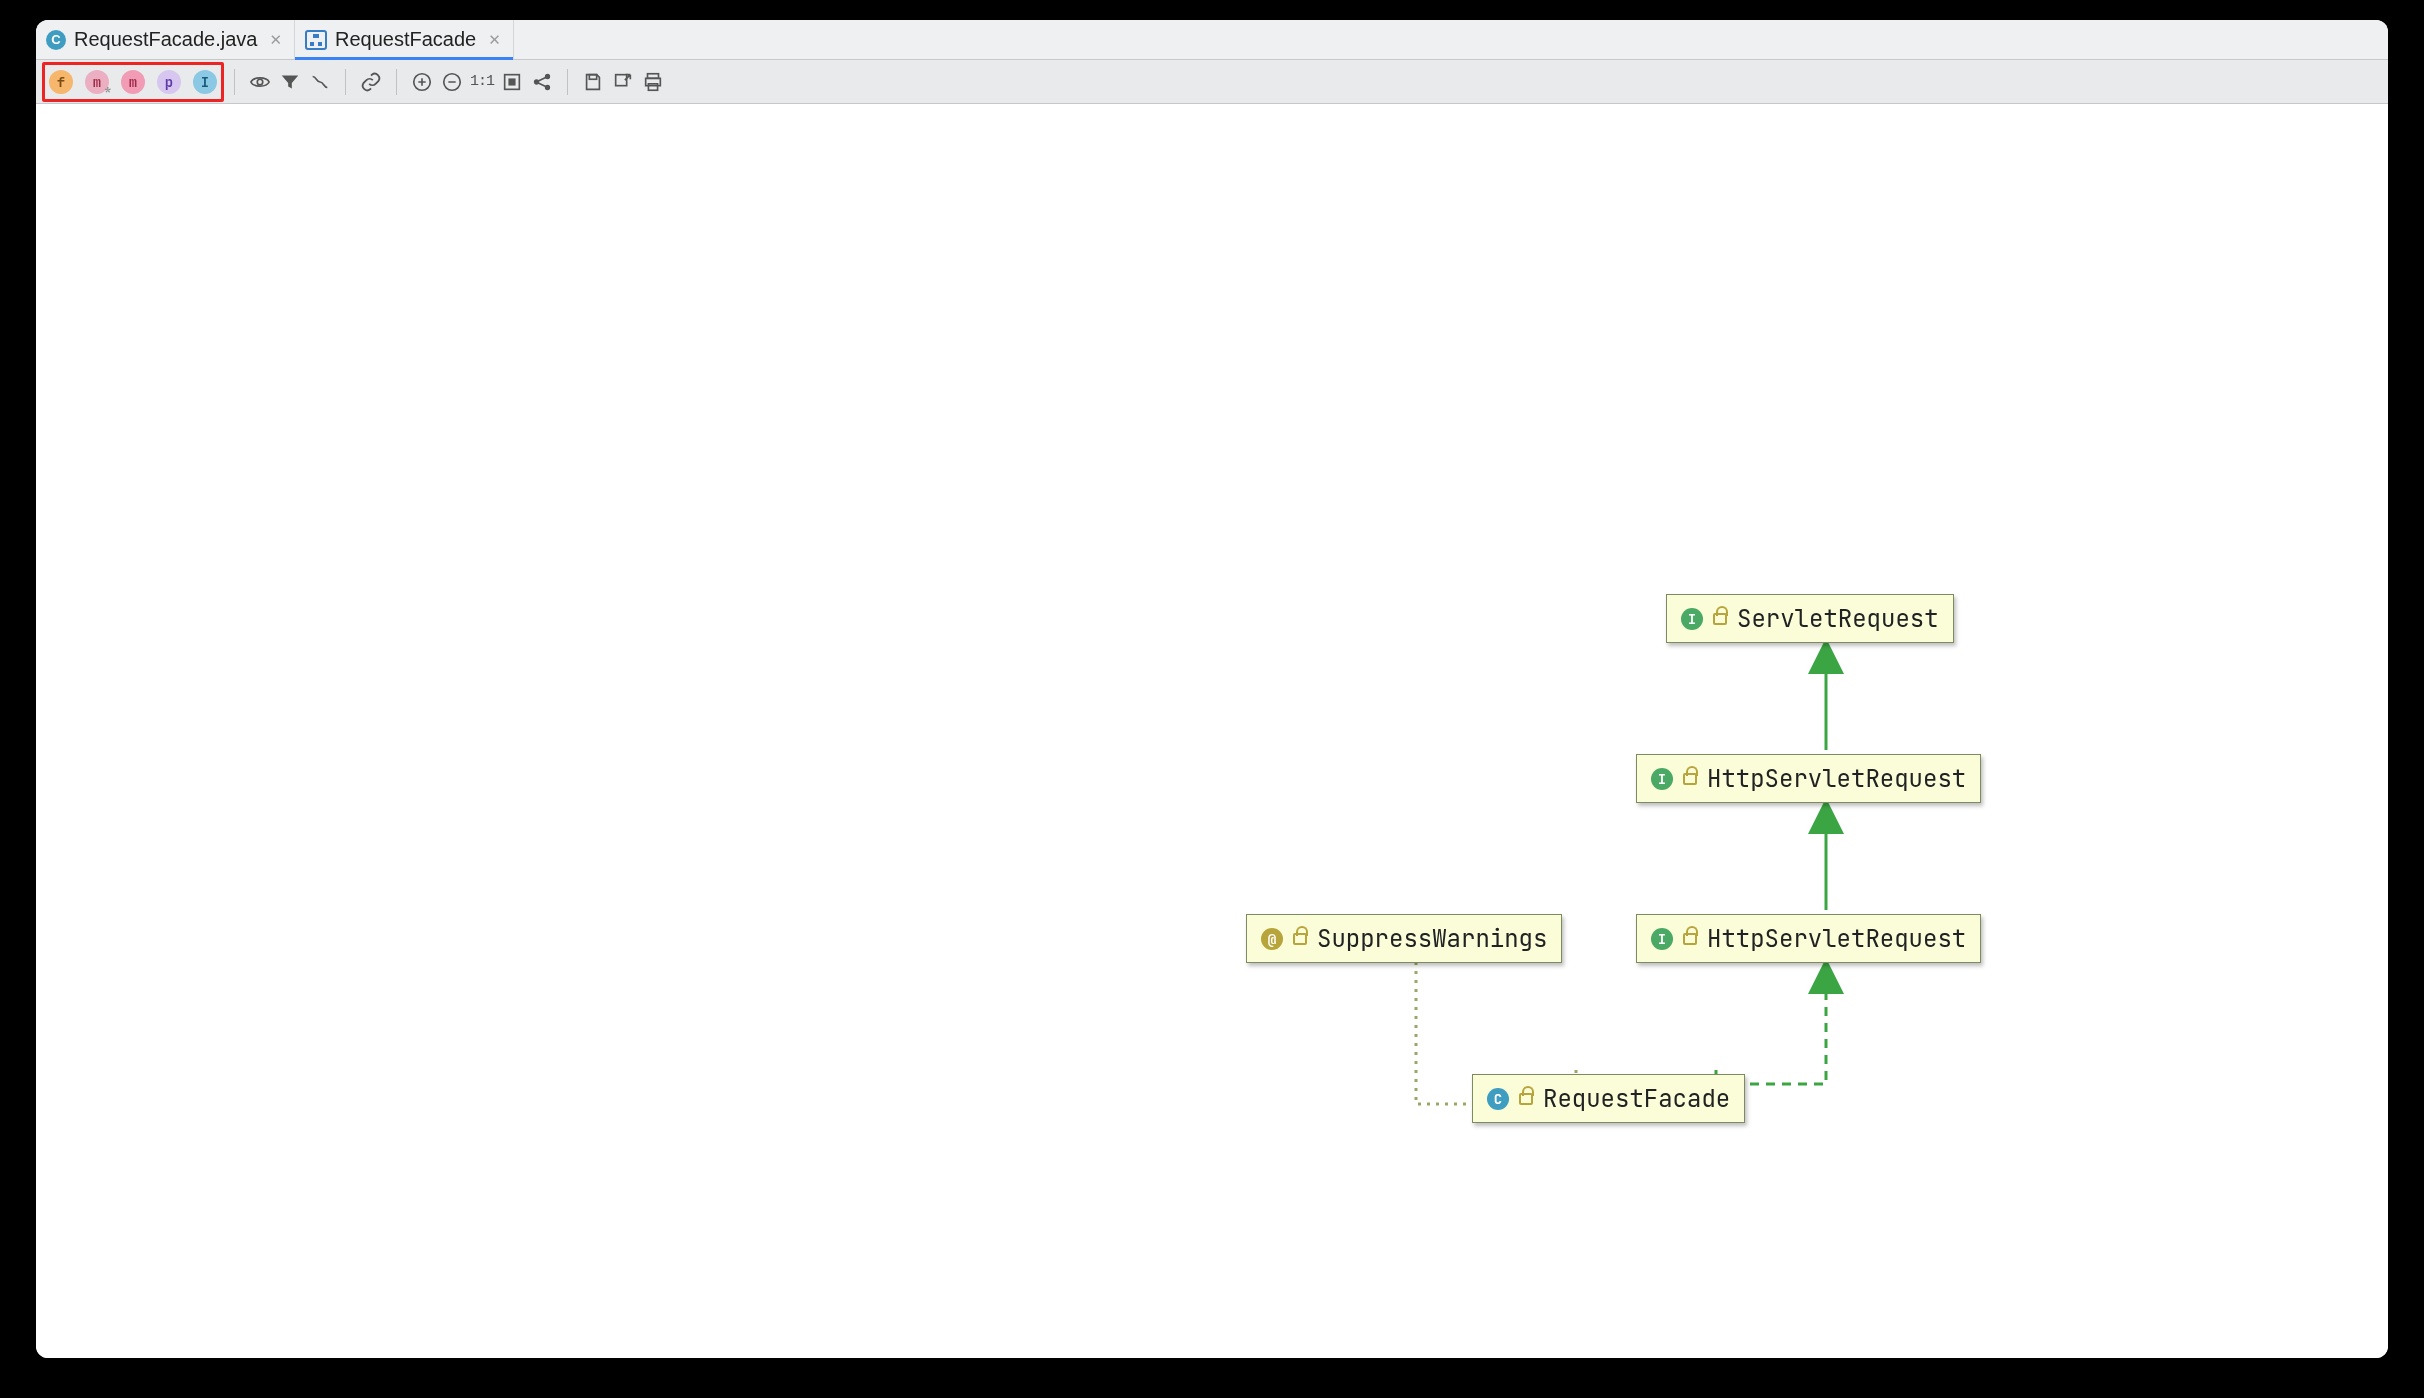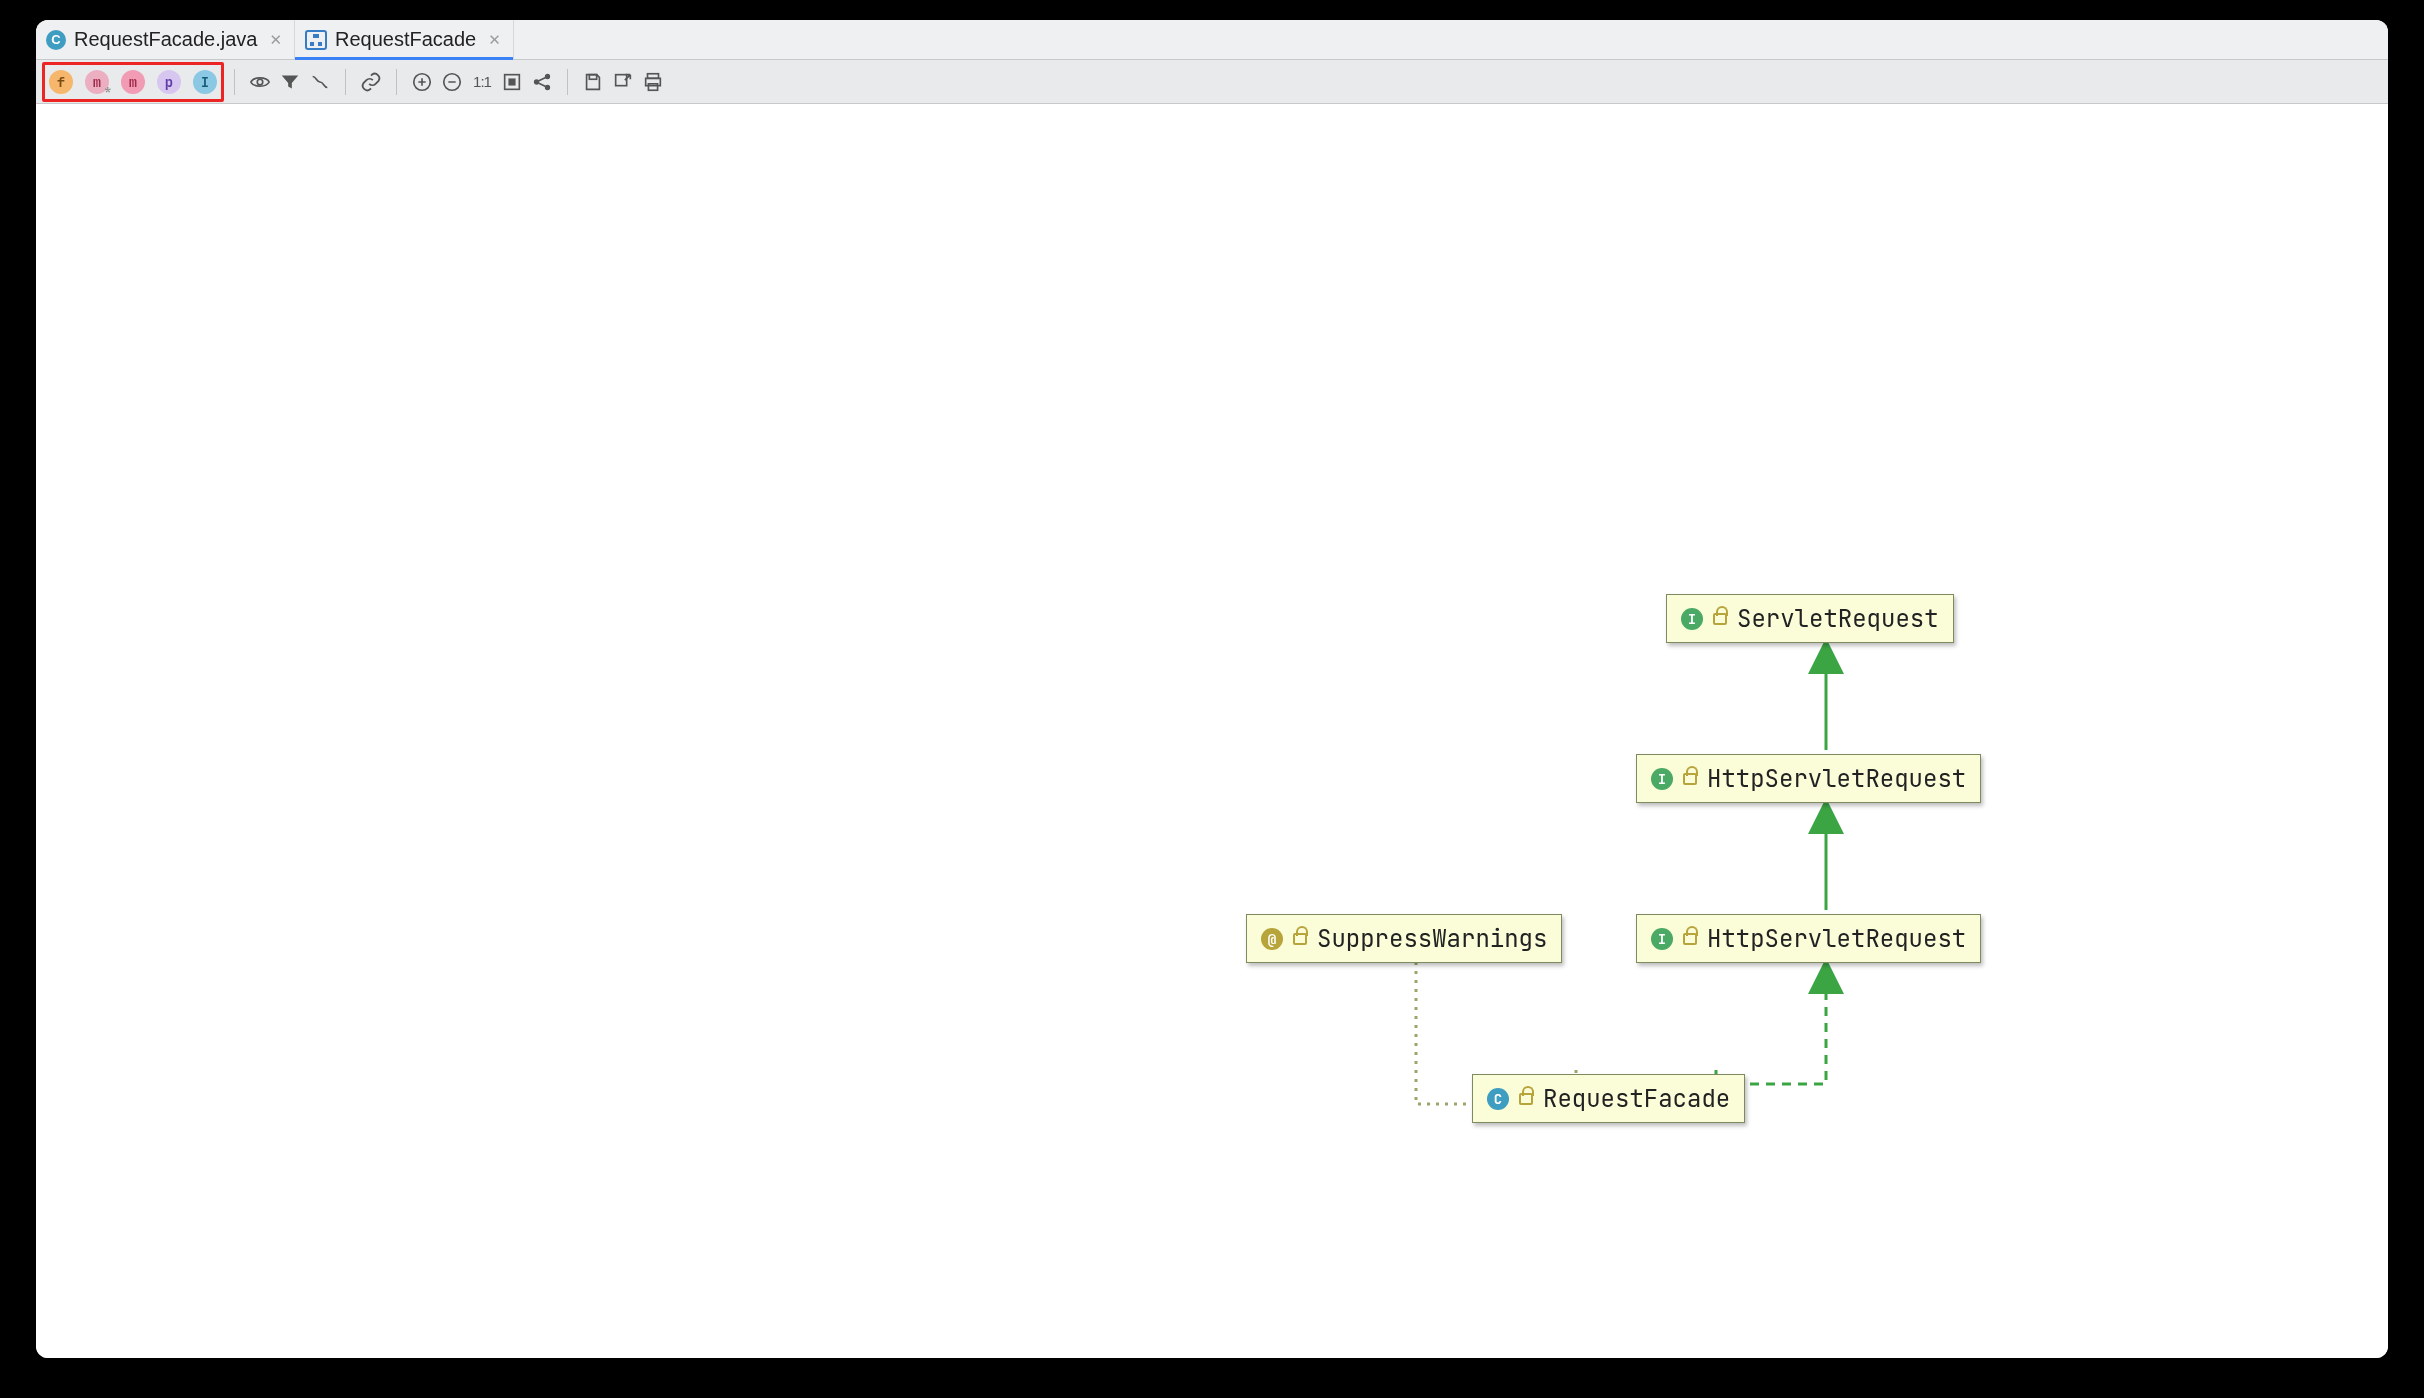--- a/index.html
+++ b/index.html
@@ -88,21 +88,21 @@
   .pill-m { background:#f19bb5; color:#a02a4a; }
   .pill-p { background:#d7c6f0; color:#5e3ca8; }
   .pill-i { background:#8bc8e4; color:#175b77; }
 
   .tb-sep { width:1px; height:26px; background:#c0c2c6; margin:0 10px; }
   .tb-btn {
     width:30px; height:30px; display:flex; align-items:center; justify-content:center;
     color:#555; font-size:18px;
   }
   .tb-btn svg { width:22px; height:22px; }
-  .tb-text { font-family:Liberation Sans, sans-serif; font-size:15px; color:#555; letter-spacing:-1px; }
+  .tb-text { font-family:Liberation Mono, monospace; font-size:15px; color:#555; letter-spacing:-1px; }
 
   
   .canvas { position:absolute; left:0; right:0; top:84px; bottom:0; background:#fff; overflow:hidden; }
 
   .node {
     position:absolute;
     background:#fafdd8;
     border:1px solid #7e8a5f;
     box-shadow: 2px 3px 4px rgba(0,0,0,.25);
     display:flex; align-items:center;

